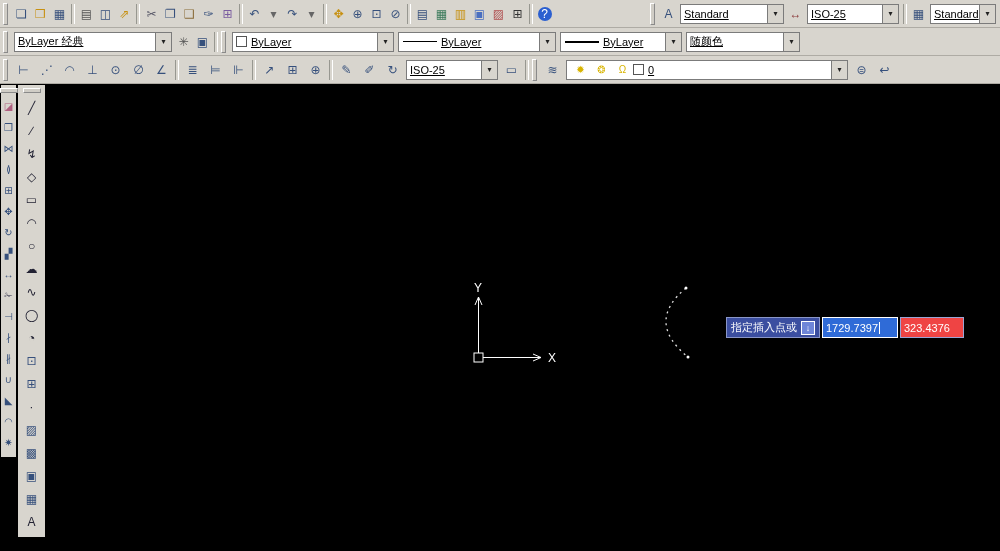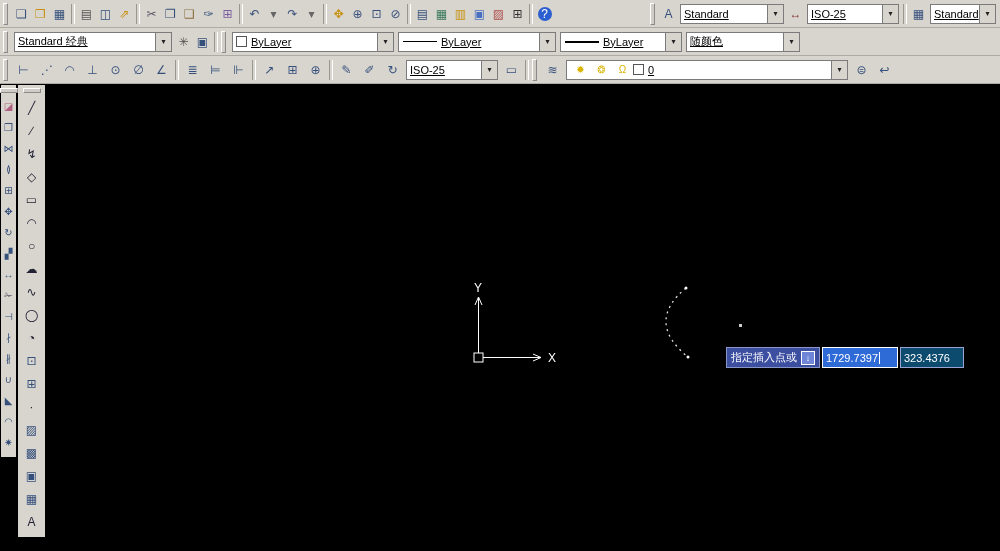--- a/index.html
+++ b/index.html
@@ -34,21 +34,21 @@
   .strip{width:15px;}
   .strip .tbtn{width:14px;height:19px;}
   .strip .glyph{font-size:10px;min-width:12px;}
   .drawcol{width:27px;}
   .drawcol .tbtn{height:21px;}
   .hgrip{height:3px;width:16px;margin:1px 0 3px;background:#d0cdc6;border:1px solid #fff;
          border-right-color:#8a8a8a;border-bottom-color:#8a8a8a;}
   .canvas{position:relative;flex:1;background:#000;cursor:crosshair;}
   svg.overlay{position:absolute;left:0;top:0;}
   svg text{fill:#ffffff;font-size:12px;font-family:"Liberation Sans","DejaVu Sans",sans-serif;}
-  .dyninput{position:absolute;left:681px;top:263px;display:flex;gap:2px;align-items:stretch;
+  .dyninput{position:absolute;left:681px;top:233px;display:flex;gap:2px;align-items:stretch;
             font-size:11px;color:#fff;height:21px;}
   .dyn-prompt{display:flex;align-items:center;gap:4px;padding:1px 4px;border:1px solid #8a96c8;white-space:nowrap;}
   .dyn-key{background:#6f86d8;border:1px solid #fff;width:12px;height:12px;line-height:12px;
            text-align:center;font-size:9px;flex:none;}
   .dyn-field{display:flex;align-items:center;padding:1px 3px;box-sizing:border-box;}
   .dyn-x{border:1px solid #ffffff;width:76px;}
   .dyn-y{border:1px solid #9aa4d4;width:64px;}
   .caret{width:1px;height:12px;background:#fff;margin-left:1px;}
 </style>
 </head>
@@ -167,21 +167,21 @@
       <div class="combo" style="width:66px">
         <span class="combo-text">Standard</span>
         <span class="combo-arrow">▾</span>
       </div>
     </div>
   </div>
 
   <div class="trow">
     <span class="grip"></span>
     <div class="combo" style="width:158px">
-      <span class="combo-text">Standard 经典</span>
+      <span class="combo-text">ByLayer 经典</span>
       <span class="combo-arrow">▾</span>
     </div>
     <span class="tbtn">
       <span class="glyph" style="color:#555555">✳</span>
     </span>
     <span class="tbtn">
       <span class="glyph" style="color:#36507c">▣</span>
     </span>
     <span class="sep"></span>
     <span class="grip"></span>
@@ -438,19 +438,19 @@
 
       <div class="dyninput">
         <div class="dyn-prompt" style="background: rgb(59, 78, 160);">
           <span>指定插入点或</span>
           <span class="dyn-key">↓</span>
         </div>
         <div class="dyn-field dyn-x" style="background: rgb(47, 107, 215);">
           <span>1729.7397</span>
           <span class="caret"></span>
         </div>
-        <div class="dyn-field dyn-y" style="background: #0c4a6e;">
+        <div class="dyn-field dyn-y" style="background: #ef4444;">
           <span>323.4376</span>
         </div>
       </div>
     </div>
   </div>
 </div>
 
 </body></html>

